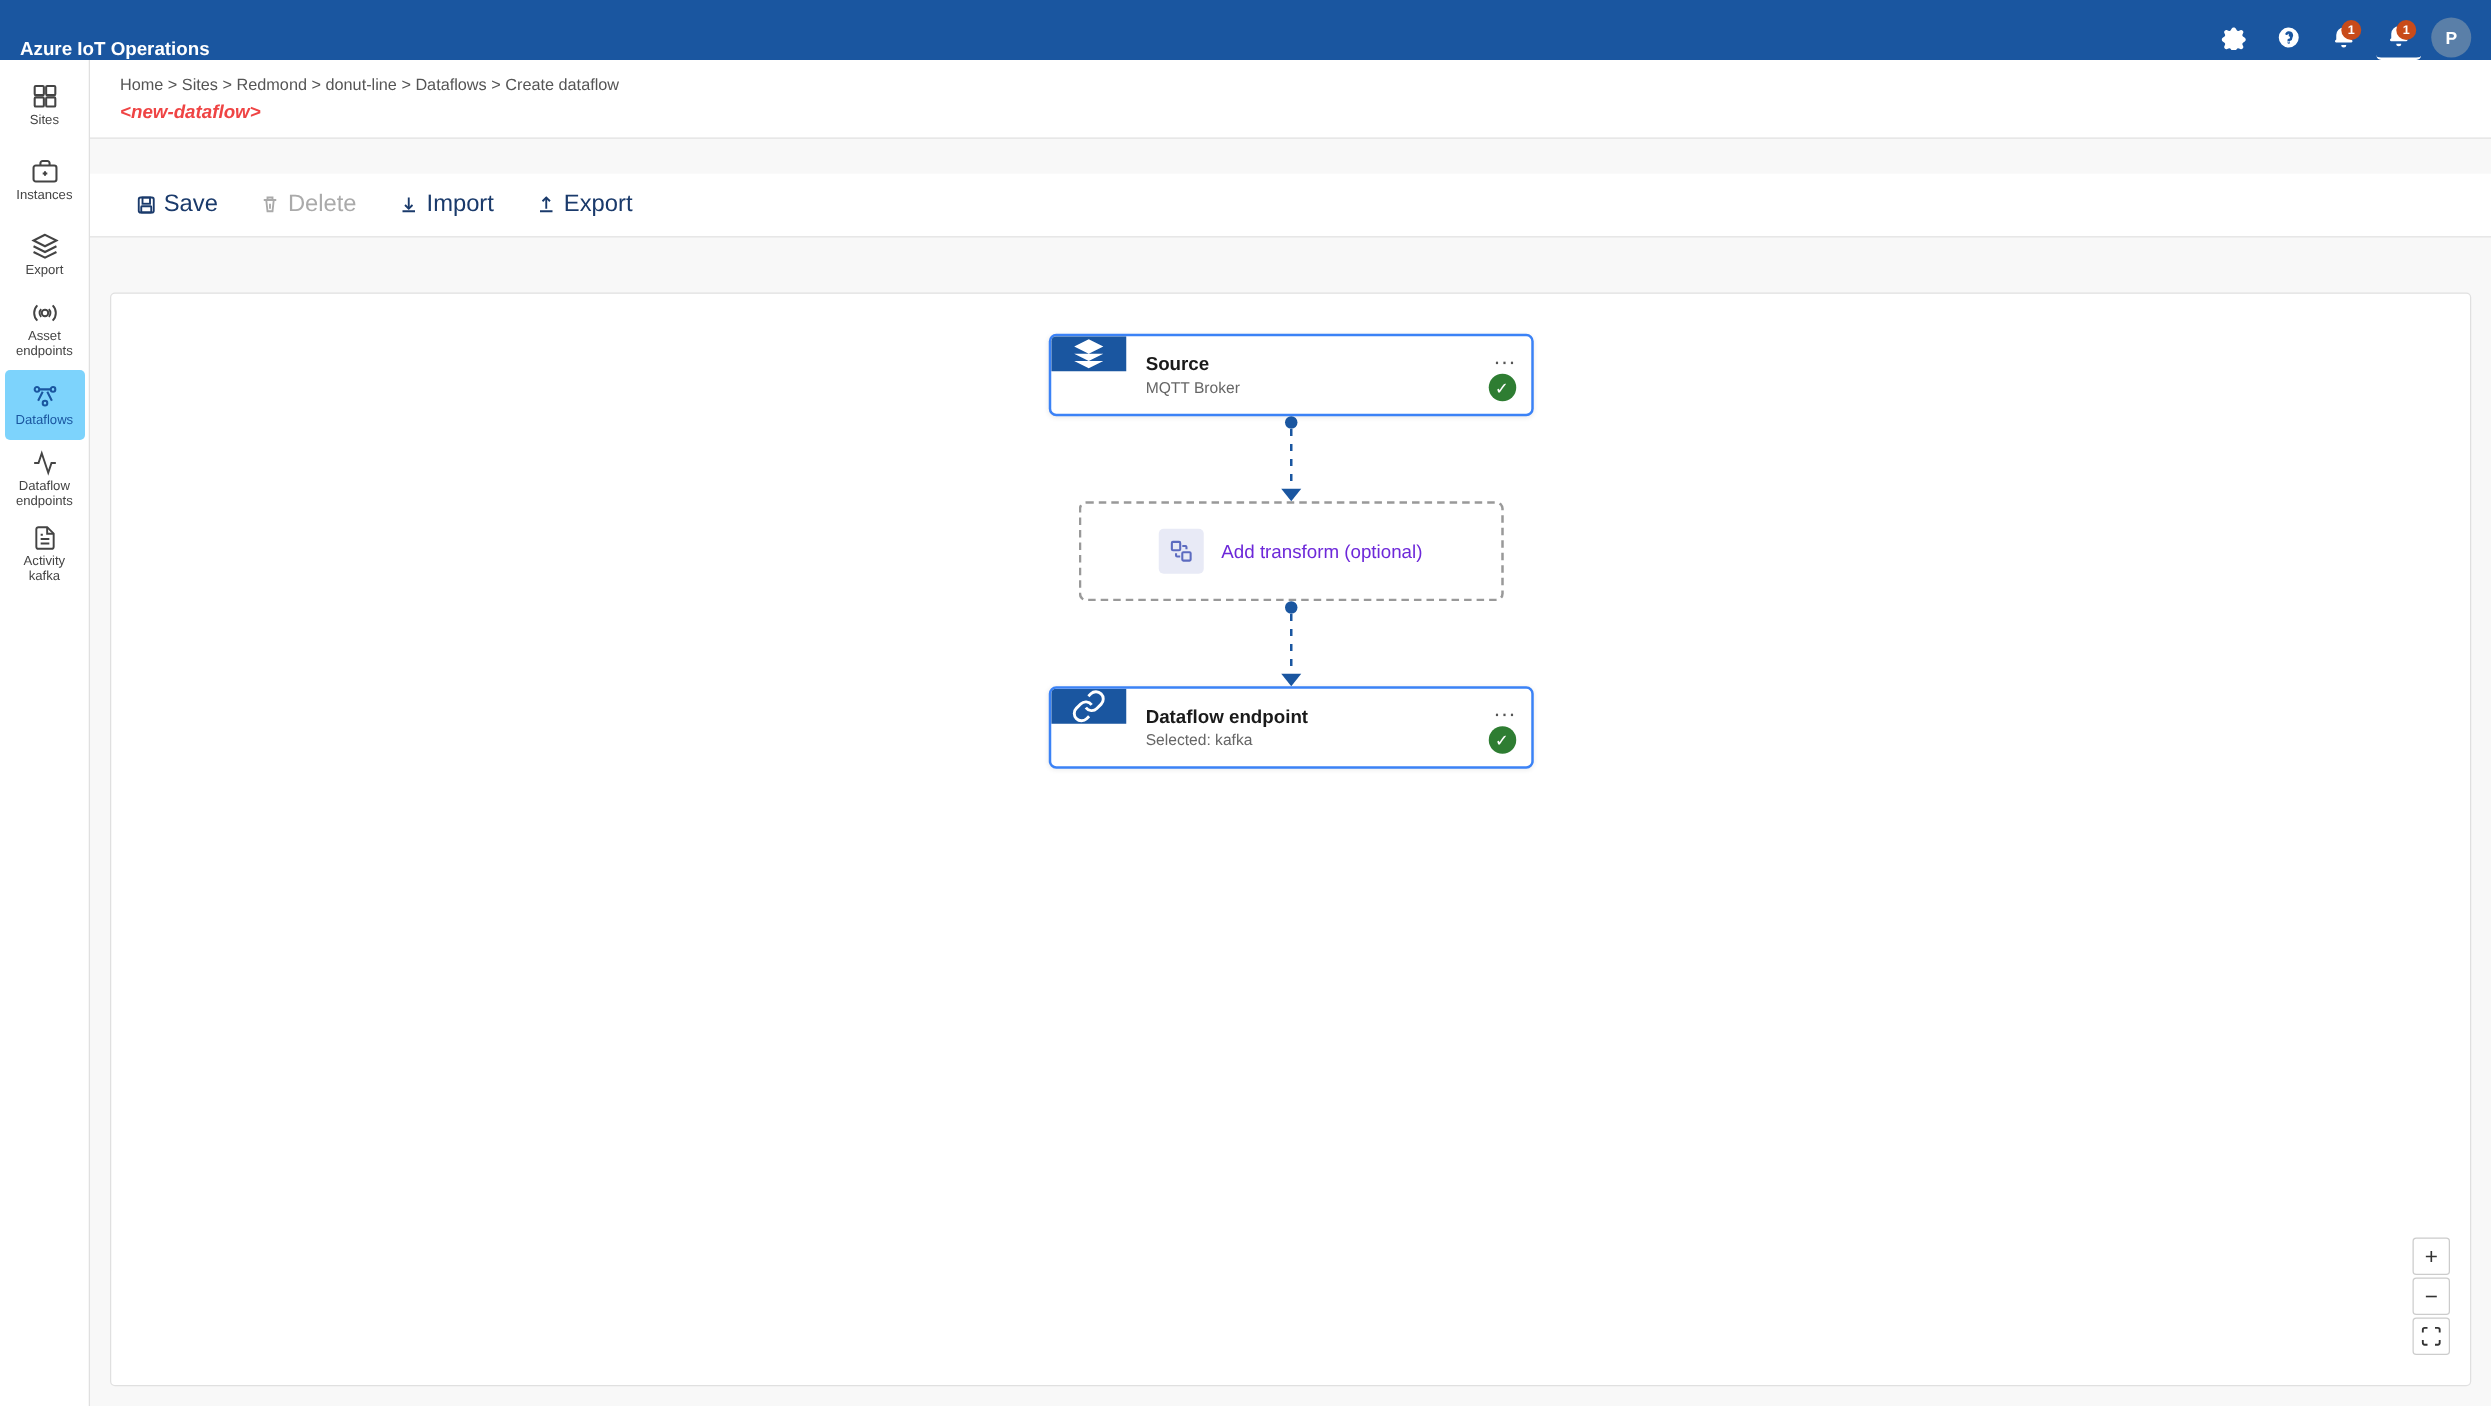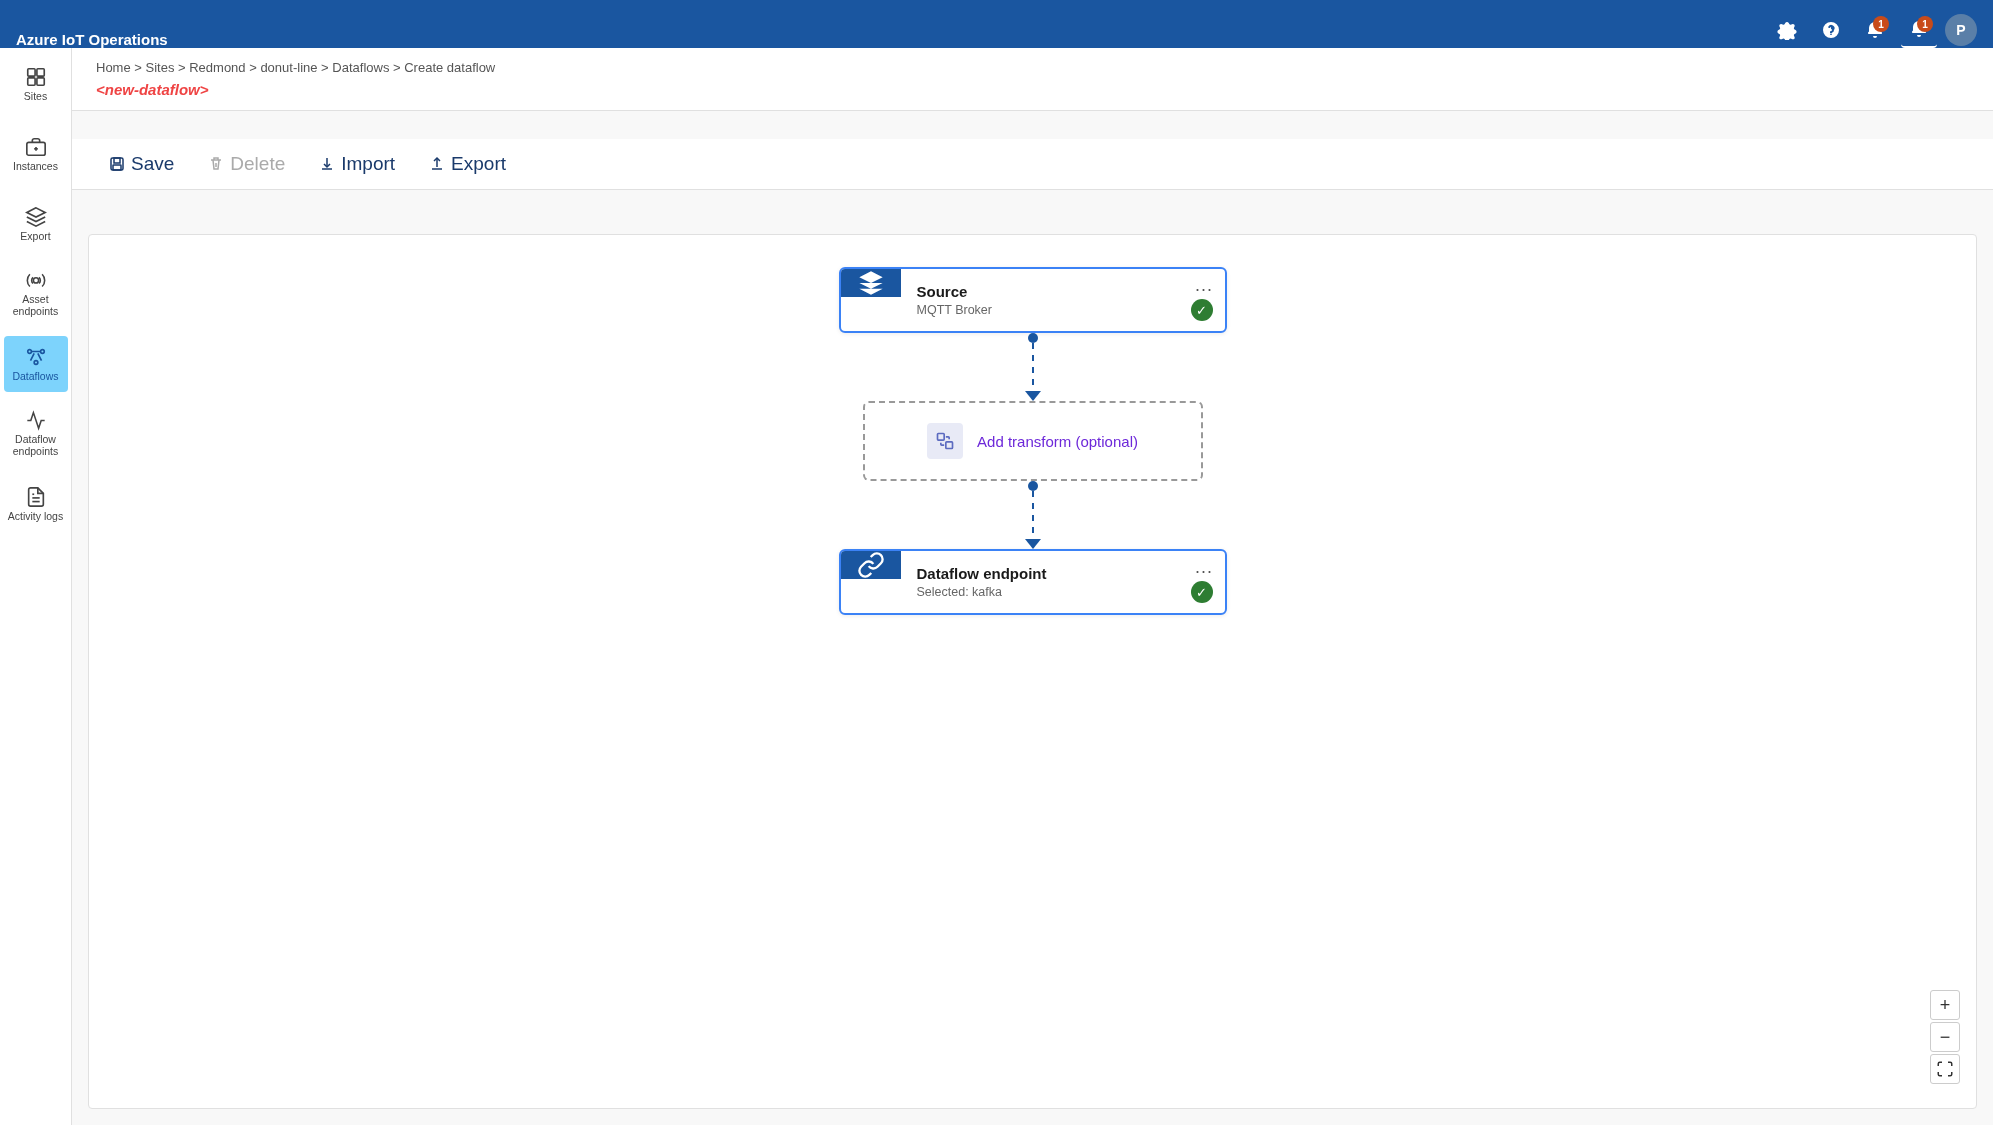--- a/index.html
+++ b/index.html
@@ -78,21 +78,21 @@
 
     
     .sidebar {
       width: 72px;
       background: #ffffff;
       border-right: 1px solid #e0e0e0;
       display: flex;
       flex-direction: column;
       align-items: center;
       padding-top: 8px;
-      gap: 14px;
+      gap: 4px;
       flex-shrink: 0;
     }
     .sidebar-item {
       display: flex;
       flex-direction: column;
       align-items: center;
       justify-content: center;
       width: 64px;
       height: 56px;
       border-radius: 4px;
@@ -456,21 +456,21 @@
     </div>
 
     <div class="sidebar-item">
       <svg viewBox="0 0 24 24" fill="none" stroke="#444" stroke-width="1.8">
         <path d="M14 2H6a2 2 0 00-2 2v16a2 2 0 002 2h12a2 2 0 002-2V8z"></path>
         <polyline points="14 2 14 8 20 8"></polyline>
         <line x1="16" y1="13" x2="8" y2="13"></line>
         <line x1="16" y1="17" x2="8" y2="17"></line>
         <polyline points="10 9 9 9 8 9"></polyline>
       </svg>
-      <span class="sidebar-item-label">Activity logs</span>
+      <span class="sidebar-item-label">Activity kafka</span>
     </div>
 
   </div>
 
   <div class="content">
 
     <div class="page-header">
       <div class="breadcrumb">Home &gt; Sites &gt; Redmond &gt; donut-line &gt; Dataflows &gt; Create dataflow</div>
       <div class="page-title">&lt;new-dataflow&gt;</div>
     </div>

